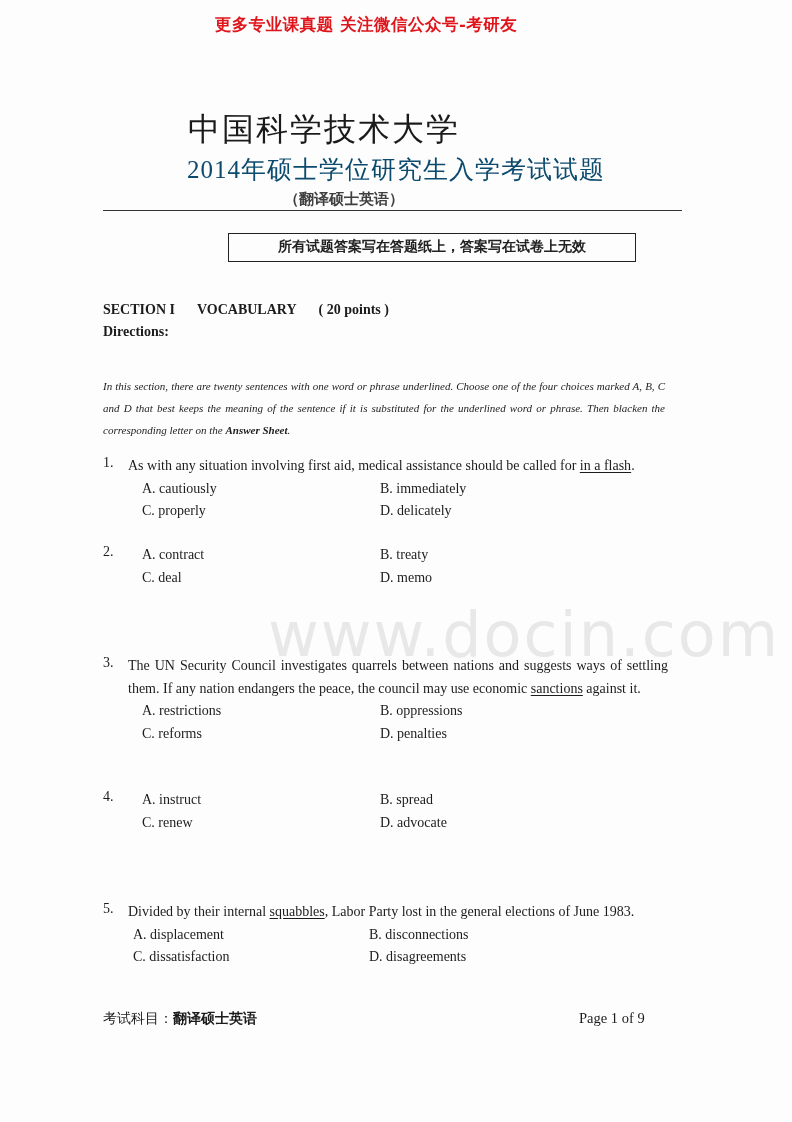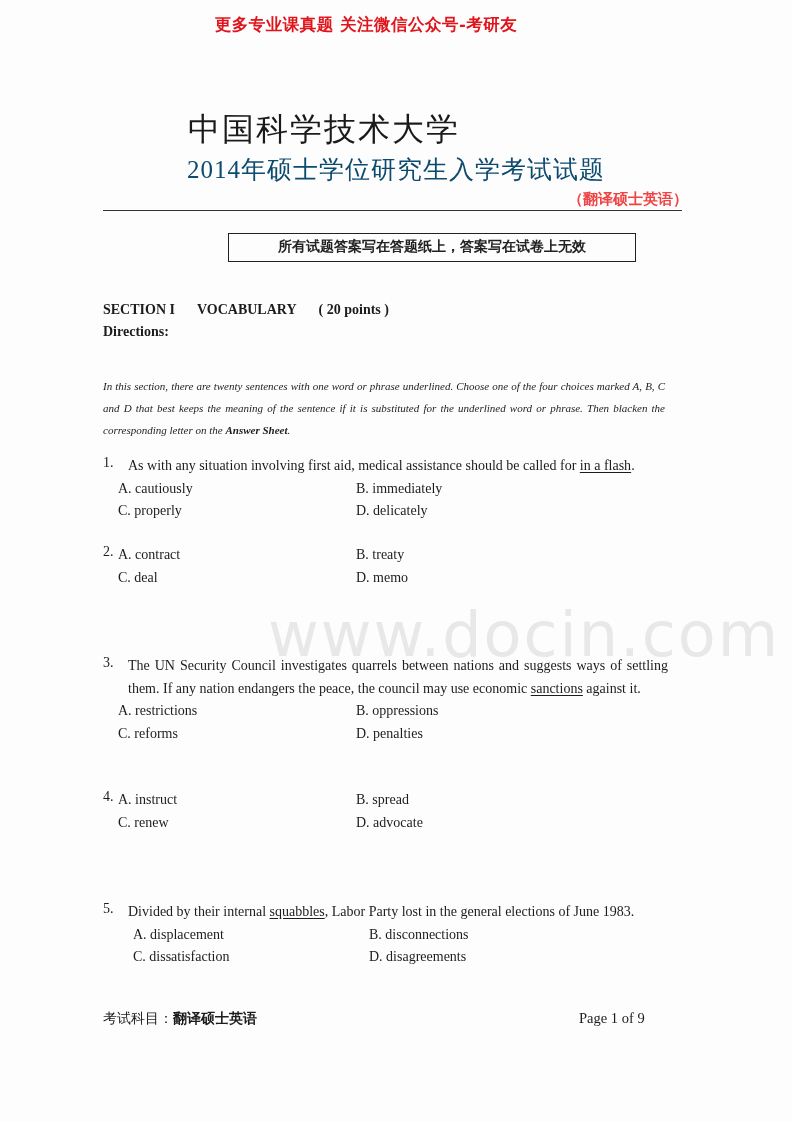--- a/index.html
+++ b/index.html
@@ -17,22 +17,22 @@
     }
     .univ {
       top:108px; left:0; width:648px; text-align:center;
       font-size:32px; letter-spacing:2px; color:#1a1a1a;
     }
     .exam-title {
       top:153px; left:0; width:792px; text-align:center;
       font-size:25px; letter-spacing:1px; color:#0c4a6e;
     }
     .subject-paren {
-      top:190px; left:0; width:688px; text-align:right;
-      font-size:15px; font-weight:bold; color:#ef4444;
+      top:190px; left:0; width:688px; text-align:center;
+      font-size:15px; font-weight:bold; color:#404040;
     }
     .rule { top:210px; left:103px; width:579px; height:0; border-top:1.5px solid #333; }
     .notice {
       top:233px; left:228px; width:408px; height:29px;
       border:1.5px solid #222; box-sizing:border-box;
       text-align:center; line-height:26px;
       font-size:14px; font-weight:bold; color:#222;
     }
     .section-head {
       top:302px; left:103px; font-size:14px; font-weight:bold; white-space:pre;
@@ -43,21 +43,21 @@
     }
     .directions {
       top:343px; left:103px; width:562px;
       font-size:11px; font-style:italic; line-height:22px; text-align:justify;margin-top:32px;
     }
     .directions b { font-style:italic; }
     .q { left:103px; width:565px; font-size:14px; }
     .q-num { position:absolute; left:0; top:0; }
     .q-text { margin-left:25px; line-height:22.5px; text-align:justify; }
     .q-text u { text-decoration:underline; text-underline-offset:2px; }
-    .opts { margin-left:15px; position:relative; height:45px; }
+    .opts { margin-left:39px; position:relative; height:45px; }
     .opt { position:absolute; line-height:22.5px; }
     .opt.a { left:0; top:0; }
     .opt.b { left:238px; top:0; }
     .opt.c { left:0; top:22.5px; }
     .opt.d { left:238px; top:22.5px; }
     .watermark {
       top:598px; left:268px; font-family:"DejaVu Sans", sans-serif;
       font-size:62px; color:rgba(160,160,160,0.22); letter-spacing:2px;
       pointer-events:none;
       text-align:right;

